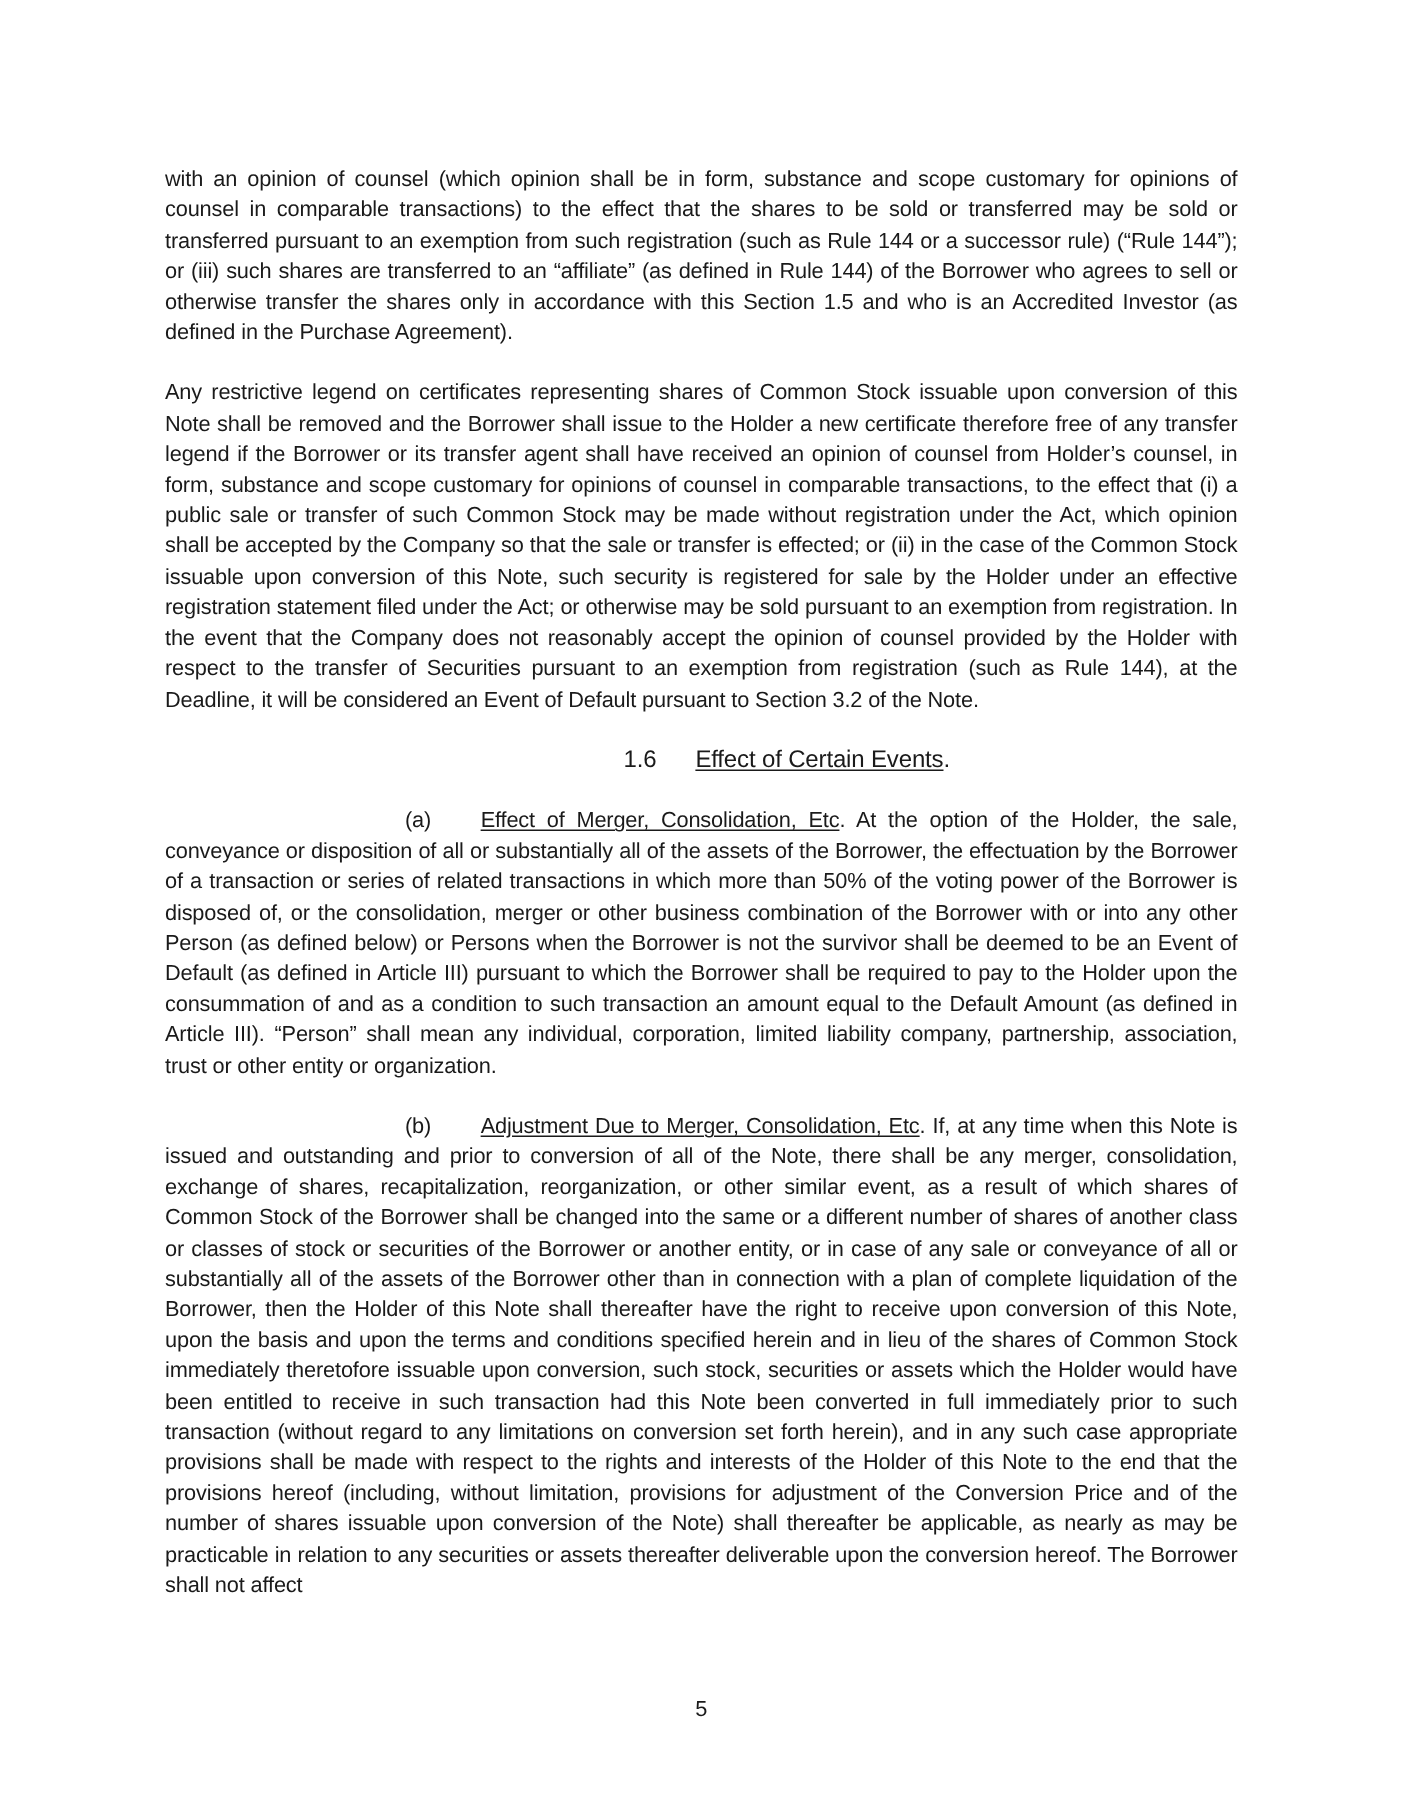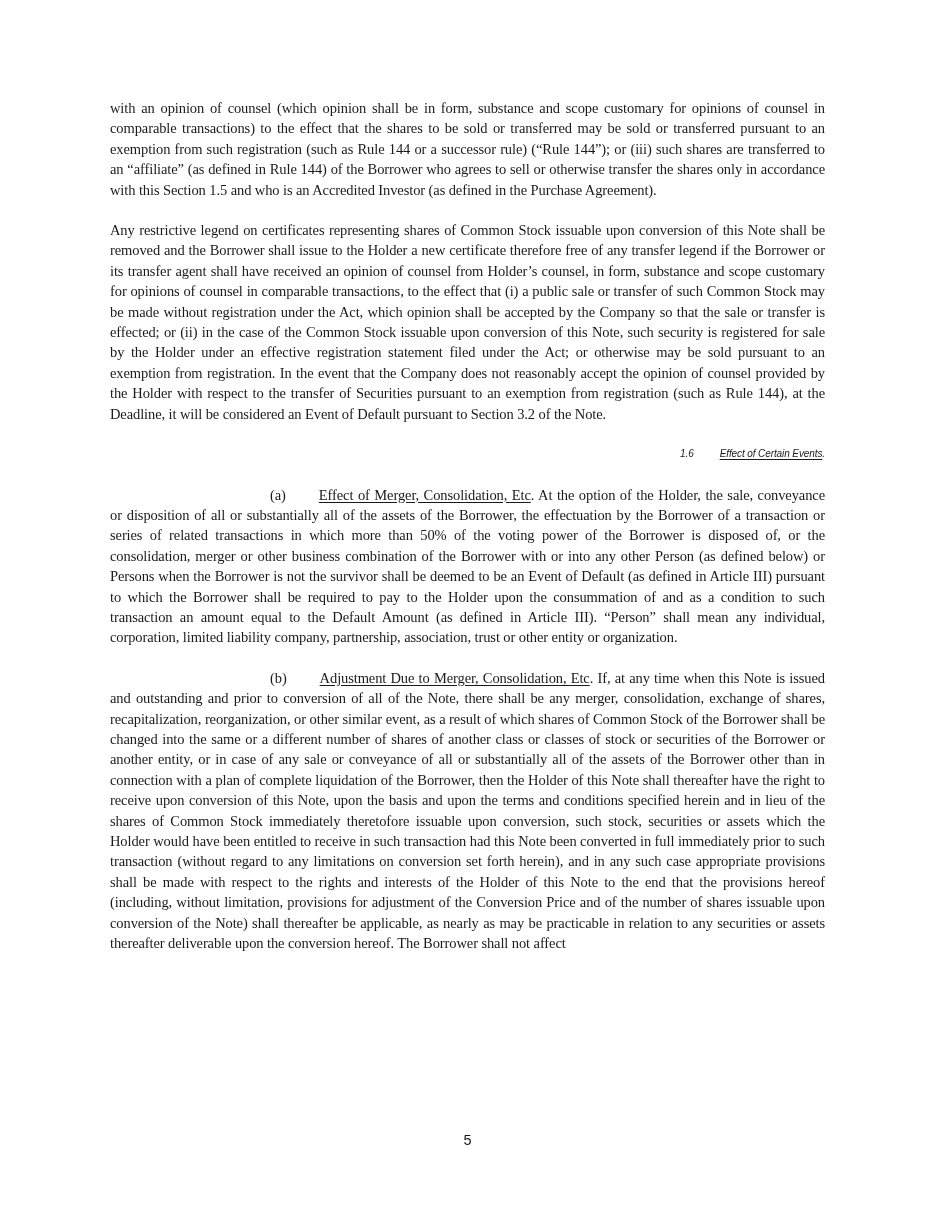--- a/index.html
+++ b/index.html
@@ -16,35 +16,33 @@
     font-family: "Liberation Sans", "DejaVu Sans", sans-serif;
     color: #1a1a1a;
   }
   .content {
     position: absolute;
     left: 110px;
     top: 98px;
     width: 715px;
   }
   .par {
-    margin: 0 0 20px 0;
+    margin: 12px 0 20px 0;
     font-size: 14.5px;
     line-height: 20.4px;
     letter-spacing: -0.1px;
     text-align: justify;
-    font-family: Liberation Serif, serif;
   }
   .section-heading {
     margin: 0 0 20px 0;
-    font-size: 10px;
+    font-size: 16px;
     line-height: 20.4px;
     letter-spacing: -0.1px;
     padding-left: 114px;
-    text-align: right;
-    font-style: italic;
+    text-align: center;
   }
   .clause-par {
     text-indent: 160px;
   }
   .tab-sm {
     display: inline-block;
     width: 26px;
   }
   .tab-md {
     display: inline-block;

